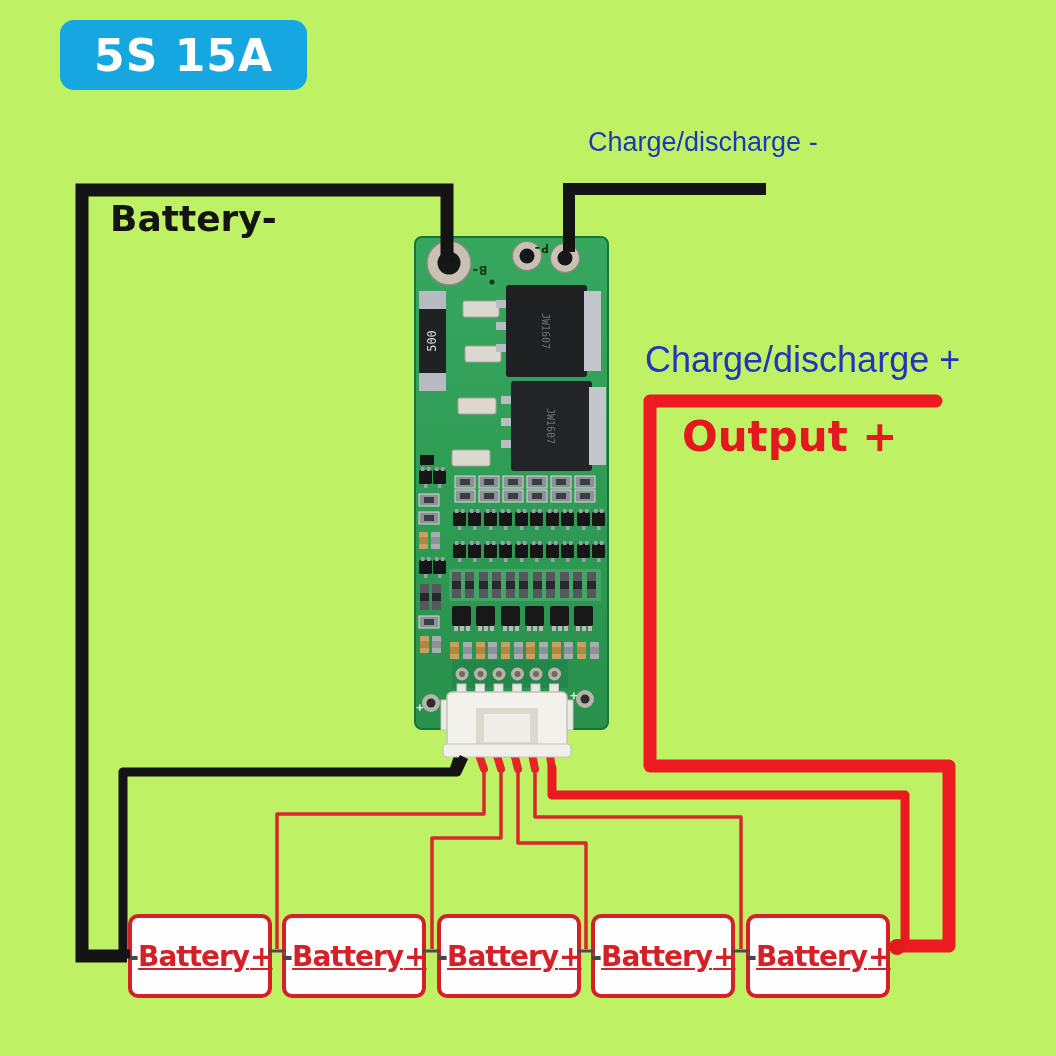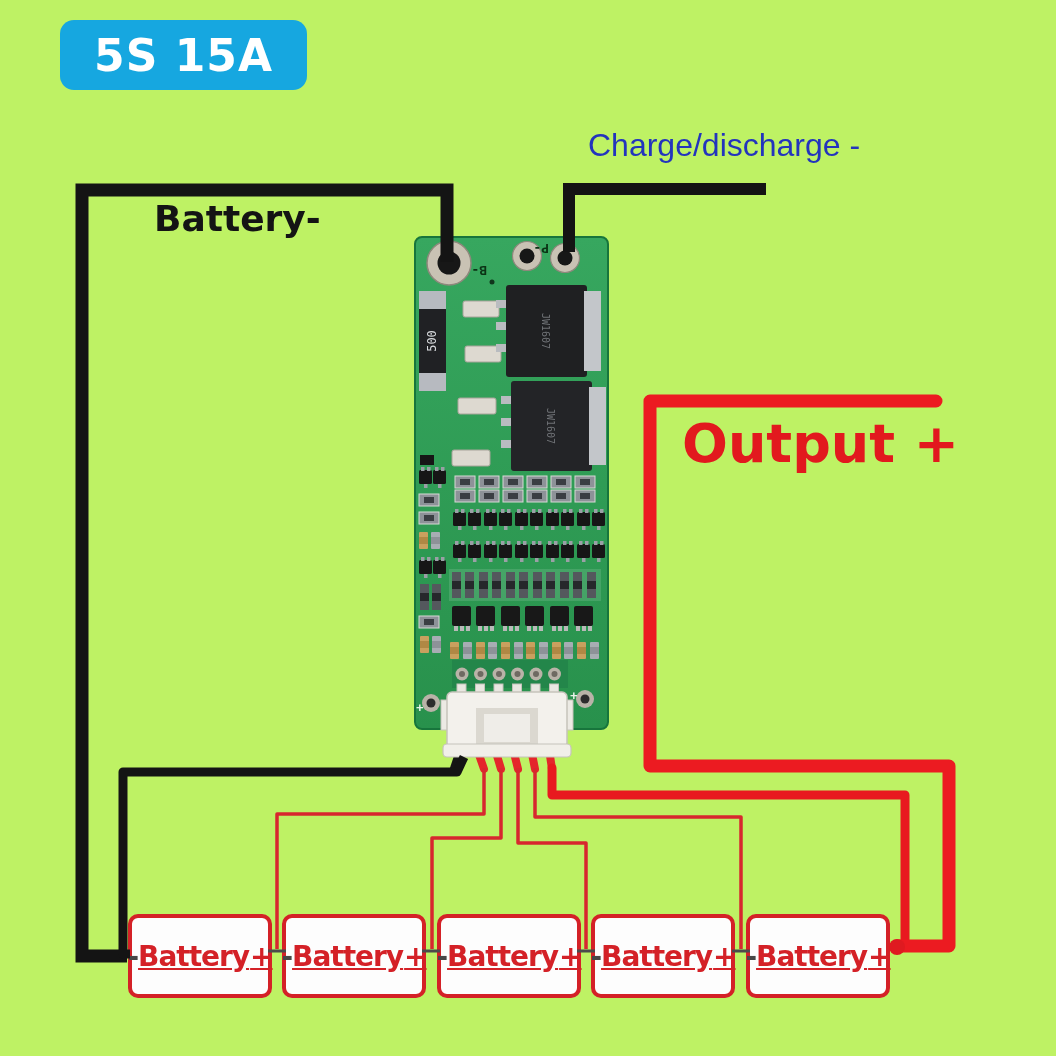--- a/index.html
+++ b/index.html
@@ -11,46 +11,47 @@
   html,body{margin:0;padding:0;background:#ffffff;}
   .stage{position:relative;width:1056px;height:1056px;background:#bef264;overflow:hidden;
          font-family:"Liberation Sans",sans-serif;}
   .overlay{position:absolute;left:0;top:0;width:1056px;height:1056px;z-index:5;pointer-events:none;}
   .badge{position:absolute;left:60px;top:20px;width:247px;height:70px;background:var(--badge-bg);
          border-radius:14px;display:flex;align-items:center;justify-content:center;z-index:6;}
   .badge span{color:var(--badge-text);font-family:"DejaVu Sans",sans-serif;font-weight:bold;
          font-size:44px;letter-spacing:1px;}
   .lbl{position:absolute;z-index:6;white-space:nowrap;}
   .lbl-battery-minus{left:110px;top:198px;font-family:"DejaVu Sans",sans-serif;font-weight:bold;
-         font-size:36px;color:var(--label-black);margin-left:44px;}
-  .lbl-cd-minus{left:588px;top:127px;font-size:32px;color:var(--blue-label);}
+         font-size:36px;color:var(--label-black);}
+  .lbl-cd-minus{left:588px;top:127px;font-size:27px;color:var(--blue-label);}
   .lbl-output-minus{left:672px;top:196px;font-family:"DejaVu Sans",sans-serif;font-weight:bold;
          font-size:38px;color:var(--label-black);}
   .lbl-cd-plus{left:645px;top:339px;font-size:36px;color:var(--blue-label);}
   .lbl-output-plus{left:682px;top:412px;font-family:"DejaVu Sans",sans-serif;font-weight:bold;
-         font-size:54px;color:var(--red-label);}
+         font-size:42px;color:var(--red-label);}
   .battery{position:absolute;top:914px;width:136px;height:76px;border:4px solid var(--battery-red);
          border-radius:10px;z-index:2;display:flex;align-items:center;justify-content:center;
          background:#fdfdfd;font-family:"DejaVu Sans",sans-serif;font-weight:bold;font-size:28px;
          letter-spacing:-1px;}
   .battery .bneg{color:#474747;}
   .battery .bname,.battery .bpos{color:var(--battery-red);text-decoration:underline;}
   .battery .bpos{margin-left:1px;}
 </style>
 </head>
 <body>
 
 <div class="stage">
 
   <div class="badge">
     <span>5S 15A</span>
   </div>
 
   <div class="lbl lbl-battery-minus">Battery-</div>
   <div class="lbl lbl-cd-minus">Charge/discharge -</div>
+  <div class="lbl lbl-cd-plus">Charge/discharge +</div>
   <div class="lbl lbl-output-plus">Output +</div>
 
   <div class="battery" style="left:128px">
     <span class="bneg">-</span>
       <span class="bname">Battery</span>
       <span class="bpos">+</span>
   </div>
   <div class="battery" style="left:282px">
     <span class="bneg">-</span>
       <span class="bname">Battery</span>

